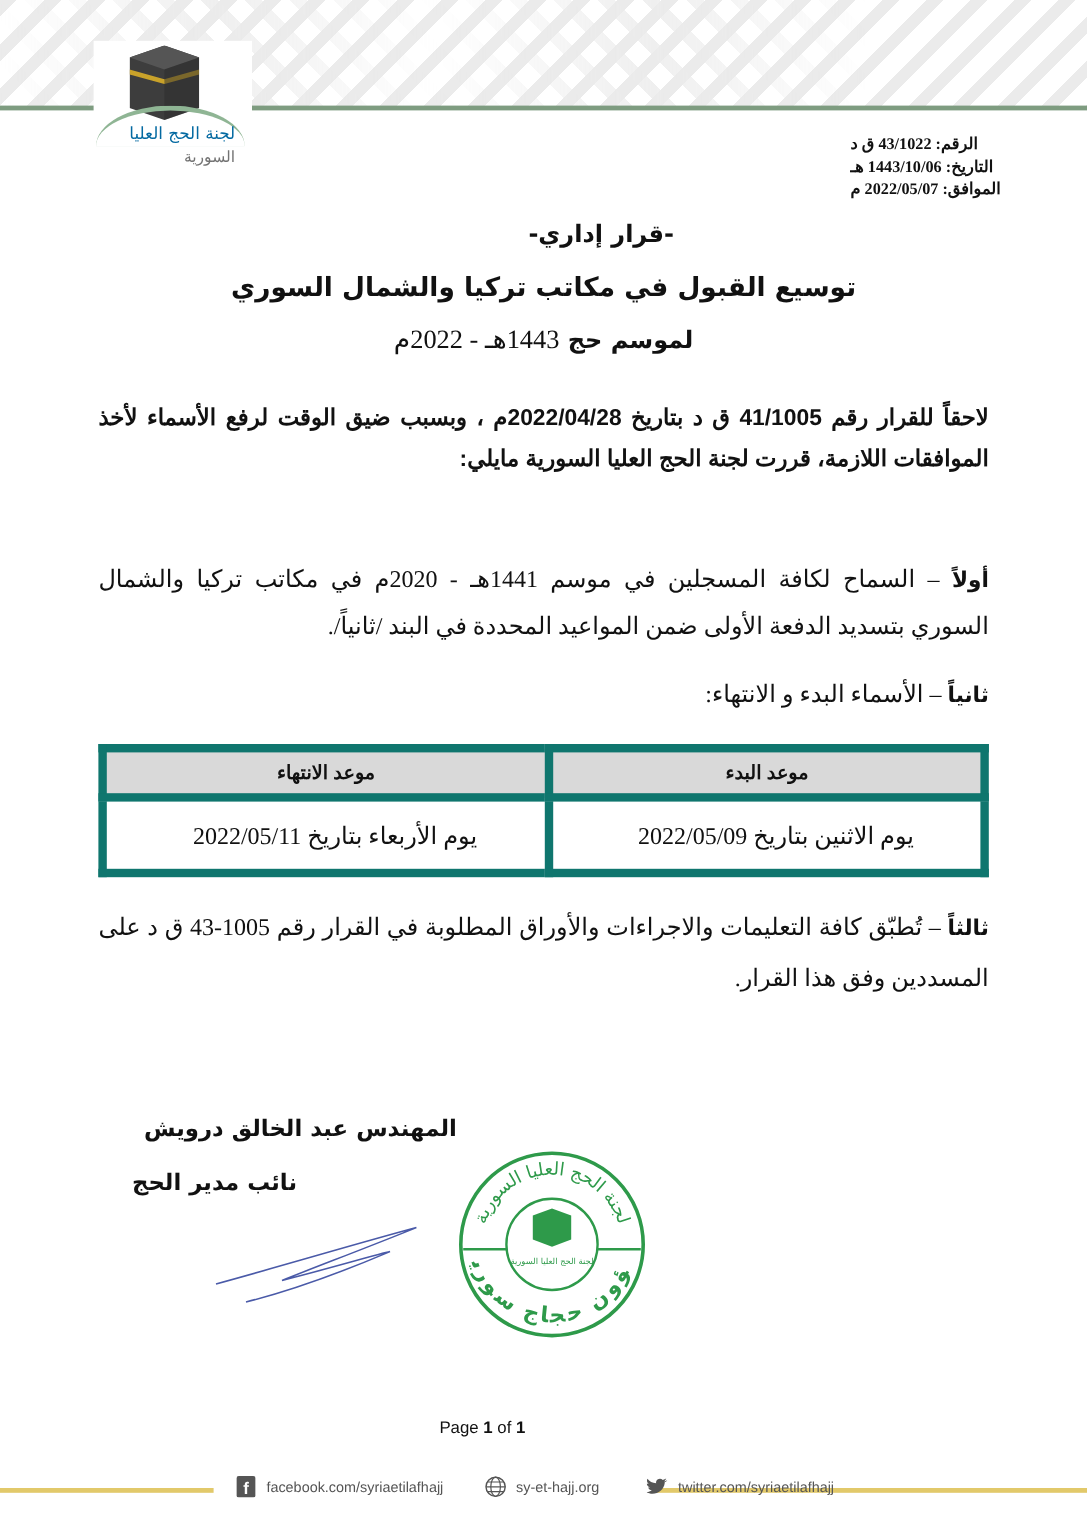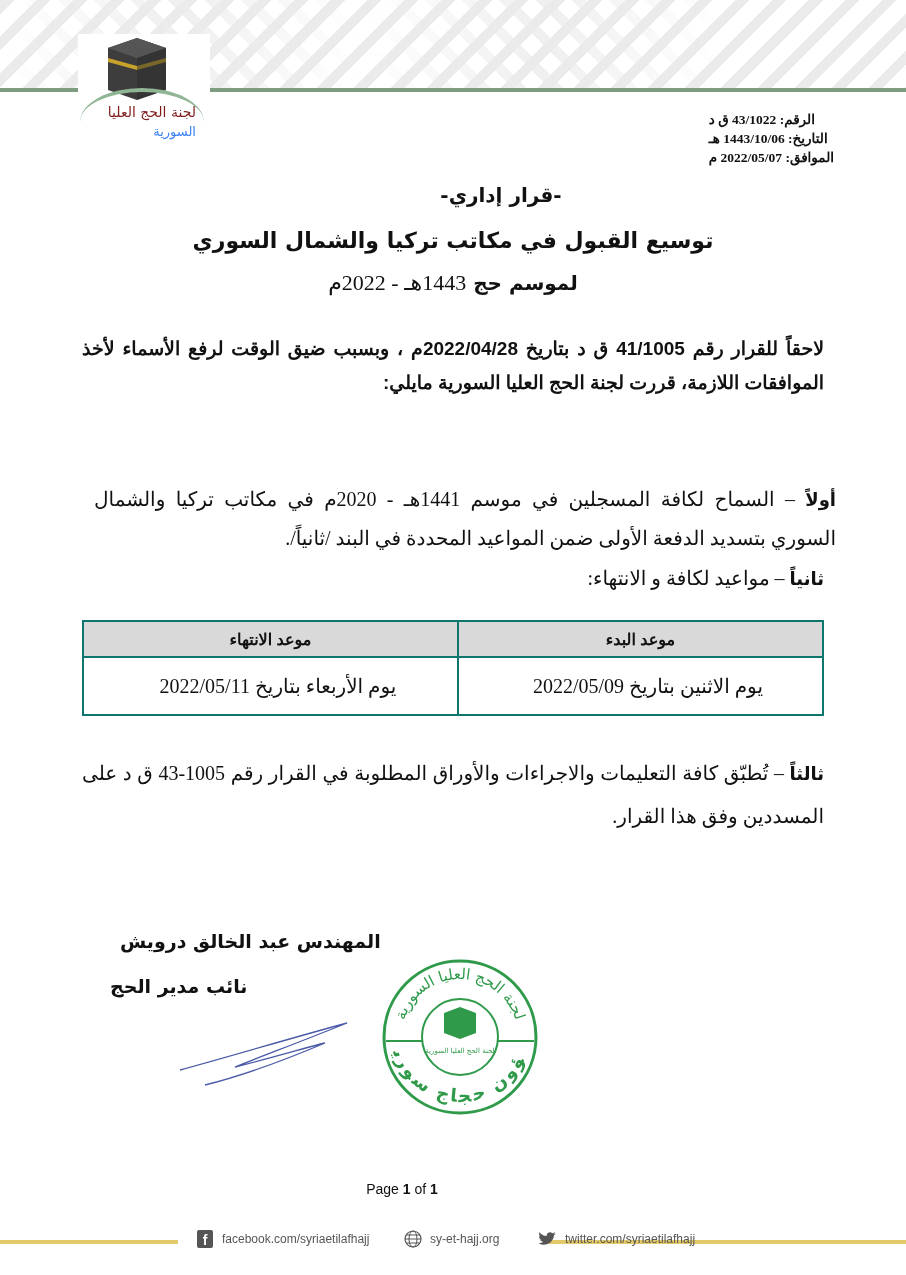--- a/index.html
+++ b/index.html
@@ -10,36 +10,36 @@
   }
   .header-pattern::after { content:""; position:absolute; left:0; top:0; right:0; bottom:0;
     background: repeating-linear-gradient(45deg, rgba(235,235,235,0.8) 0 10px, rgba(255,255,255,0) 10px 26px);
     -webkit-mask: linear-gradient(90deg, transparent 0, #000 20%, transparent 40%, #000 60%, transparent 80%);
   }
   .green-rule { position:absolute; top:88px; height:4px; background:#7e9c80; }
   .logo { position:absolute; left:78px; top:34px; width:132px; height:112px; background:#fff; }
   .kaaba { position:absolute; left:30px; top:4px; width:58px; height:62px; }
   .logo-arc { position:absolute; left:2px; top:54px; width:124px; height:30px;
     border-top:4px solid #8fb594; border-radius:50% 50% 0 0 / 100% 100% 0 0; }
-  .logo-t1 { position:absolute; right:14px; top:70px; font-family:"DejaVu Sans",sans-serif; font-size:14px; color:#7f1d1d; direction:rtl; }
-  .logo-t2 { position:absolute; right:14px; top:90px; font-family:"DejaVu Sans",sans-serif; font-size:13px; color:#3b82f6; direction:rtl; letter-spacing:2px; }
+  .logo-t1 { position:absolute; right:14px; top:70px; font-family:"DejaVu Sans",sans-serif; font-size:14px; color:#0369a1; direction:rtl; }
+  .logo-t2 { position:absolute; right:14px; top:90px; font-family:"DejaVu Sans",sans-serif; font-size:13px; color:#737373; direction:rtl; letter-spacing:2px; }
   .meta { position:absolute; right:72px; top:110px; direction:rtl; text-align:left; font-weight:bold; font-size:13.5px; line-height:19px; }
   .title { position:absolute; left:0; width:906px; text-align:center; direction:rtl; font-family:"DejaVu Sans",sans-serif; font-weight:bold; }
   .t1 { top:183px; font-size:20px;padding-left:48px; }
   .t2 { top:228px; font-size:22px; }
   .t3 { top:270px; font-size:20px; }
   .t3 .n { font-family:"Liberation Serif",serif; font-weight:normal; font-size:22px; }
   .para { position:absolute; left:82px; width:742px; direction:rtl; text-align:justify; text-align-last:right; }
   .p-intro { top:332px; font-family:"Liberation Sans",sans-serif; font-weight:bold; font-size:19px; line-height:34px; }
-  .p-first { top:480px; font-size:20px; line-height:38px;margin-left:12px; }
+  .p-first { top:464px; font-size:20px; line-height:38px; }
   .p-second { top:566px; font-size:20px; }
   .p-third { top:752px; font-size:20px; line-height:42px; }
   .lead { font-family:"DejaVu Sans",sans-serif; font-weight:bold; font-size:18px; }
   table.dates { position:absolute; left:82px; top:620px; width:742px; border-collapse:collapse; direction:rtl; }
-  table.dates th, table.dates td { border:2px solid #0f766e; text-align:center; }
+  table.dates th, table.dates td { border:7px solid #0f766e; text-align:center; }
   table.dates th { background:#d9d9d9; height:32px; font-family:"Liberation Sans",sans-serif; font-weight:bold; font-size:16px; }
   table.dates td { height:54px; font-size:20px;padding-left:16px; }
   .sig-name { position:absolute; left:120px; width:300px; text-align:left; direction:rtl; font-family:"DejaVu Sans",sans-serif; font-weight:bold; font-size:19px; }
   .sig1 { top:930px; } .sig2 { top:975px; left:110px; }
   .signature { position:absolute; left:175px; top:1015px; width:180px; height:80px; }
   .stamp { position:absolute; left:380px; top:957px; width:160px; height:160px; }
   .page-num { position:absolute; left:0; width:804px; top:1181px; text-align:center; font-family:"Liberation Sans",sans-serif; font-size:14px; }
   .gold { position:absolute; top:1240px; height:4px; background:#e2c96a; }
   .social { position:absolute; top:1230px; display:flex; align-items:center; gap:8px; font-family:"Liberation Sans",sans-serif; font-size:12px; color:#555; }
   .ico { width:18px; height:18px; display:inline-flex; align-items:center; justify-content:center; }
@@ -76,21 +76,21 @@
   <span class="n">1443هـ - 2022م</span>
 </div>
 
 <div class="para p-intro">لاحقاً للقرار رقم 41/1005 ق د بتاريخ 2022/04/28م ، وبسبب ضيق الوقت لرفع الأسماء لأخذ الموافقات اللازمة، قررت لجنة الحج العليا السورية مايلي:</div>
 
 <div class="para p-first">
   <span class="lead">أولاً</span><span> – السماح لكافة المسجلين في موسم 1441هـ - 2020م في مكاتب تركيا والشمال السوري بتسديد الدفعة الأولى ضمن المواعيد المحددة في البند /ثانياً/.</span>
 </div>
 
 <div class="para p-second">
-  <span class="lead">ثانياً</span><span> – مواعيد لكافة و الانتهاء:</span>
+  <span class="lead">ثانياً</span><span> – الأسماء البدء و الانتهاء:</span>
 </div>
 
 <table class="dates">
   <tbody>
       <tr>
     <th>موعد البدء</th>
     <th>موعد الانتهاء</th>
   </tr>
   <tr>
     <td>يوم الاثنين بتاريخ 2022/05/09</td>

